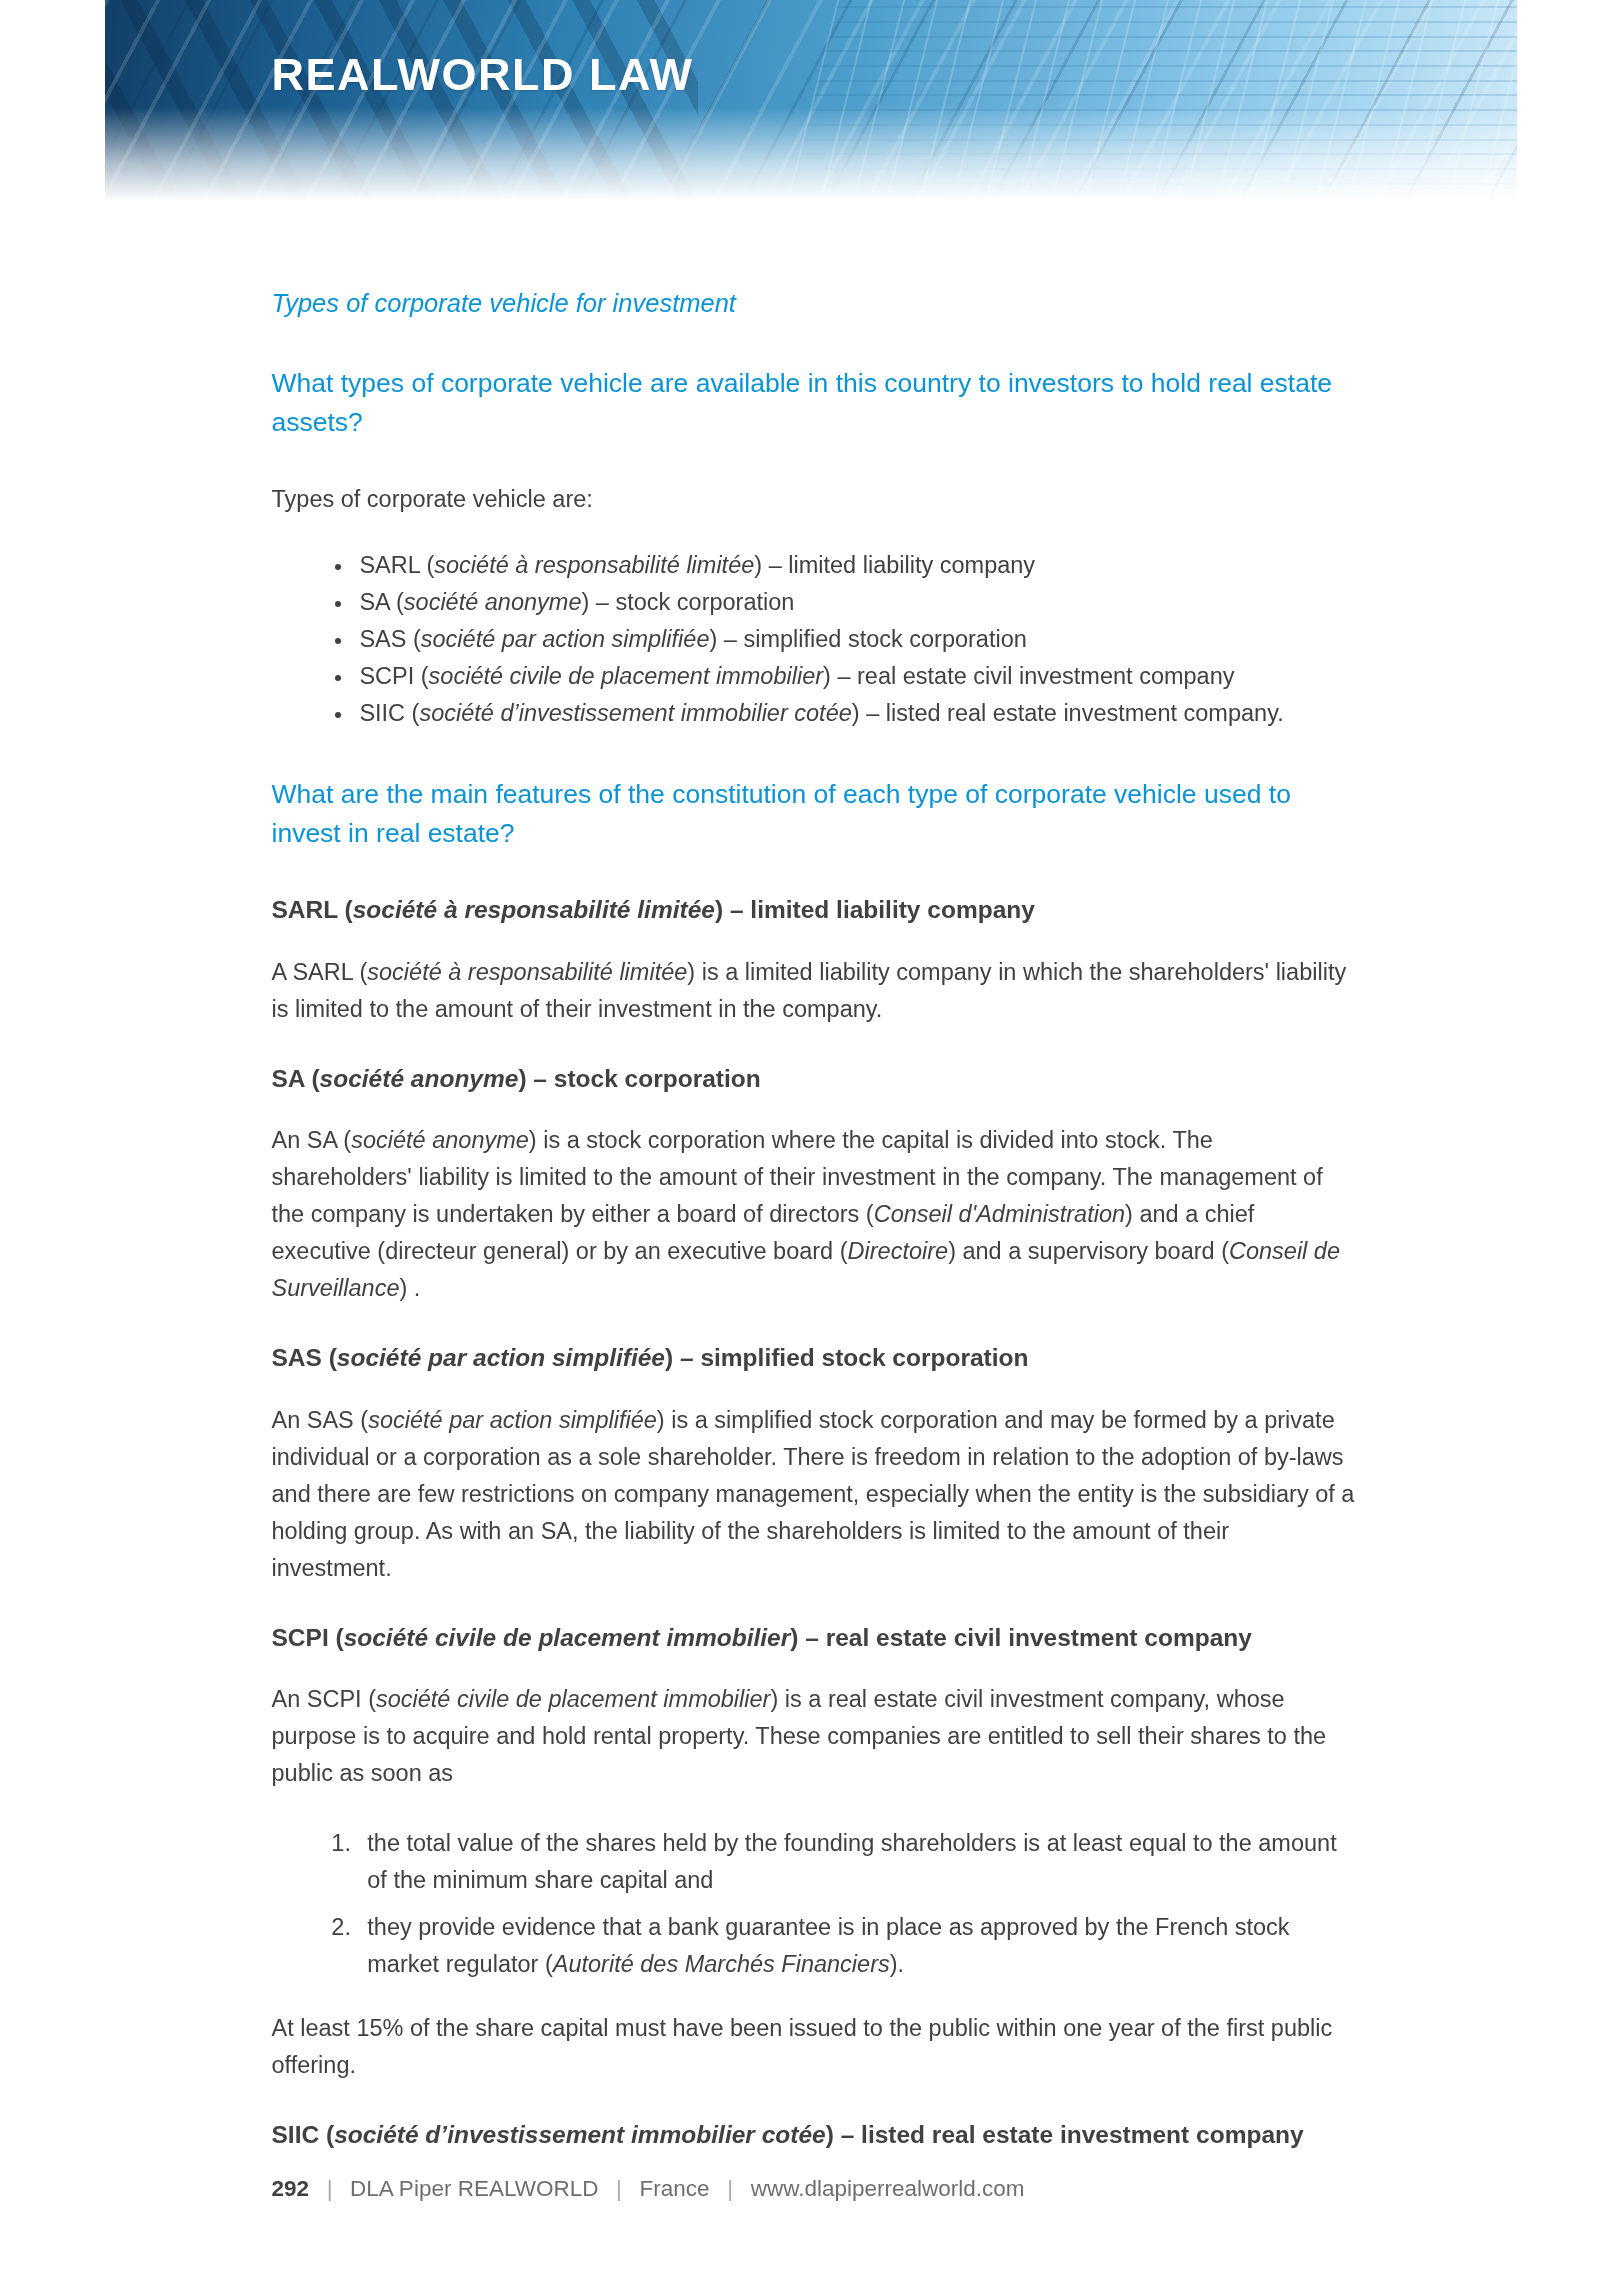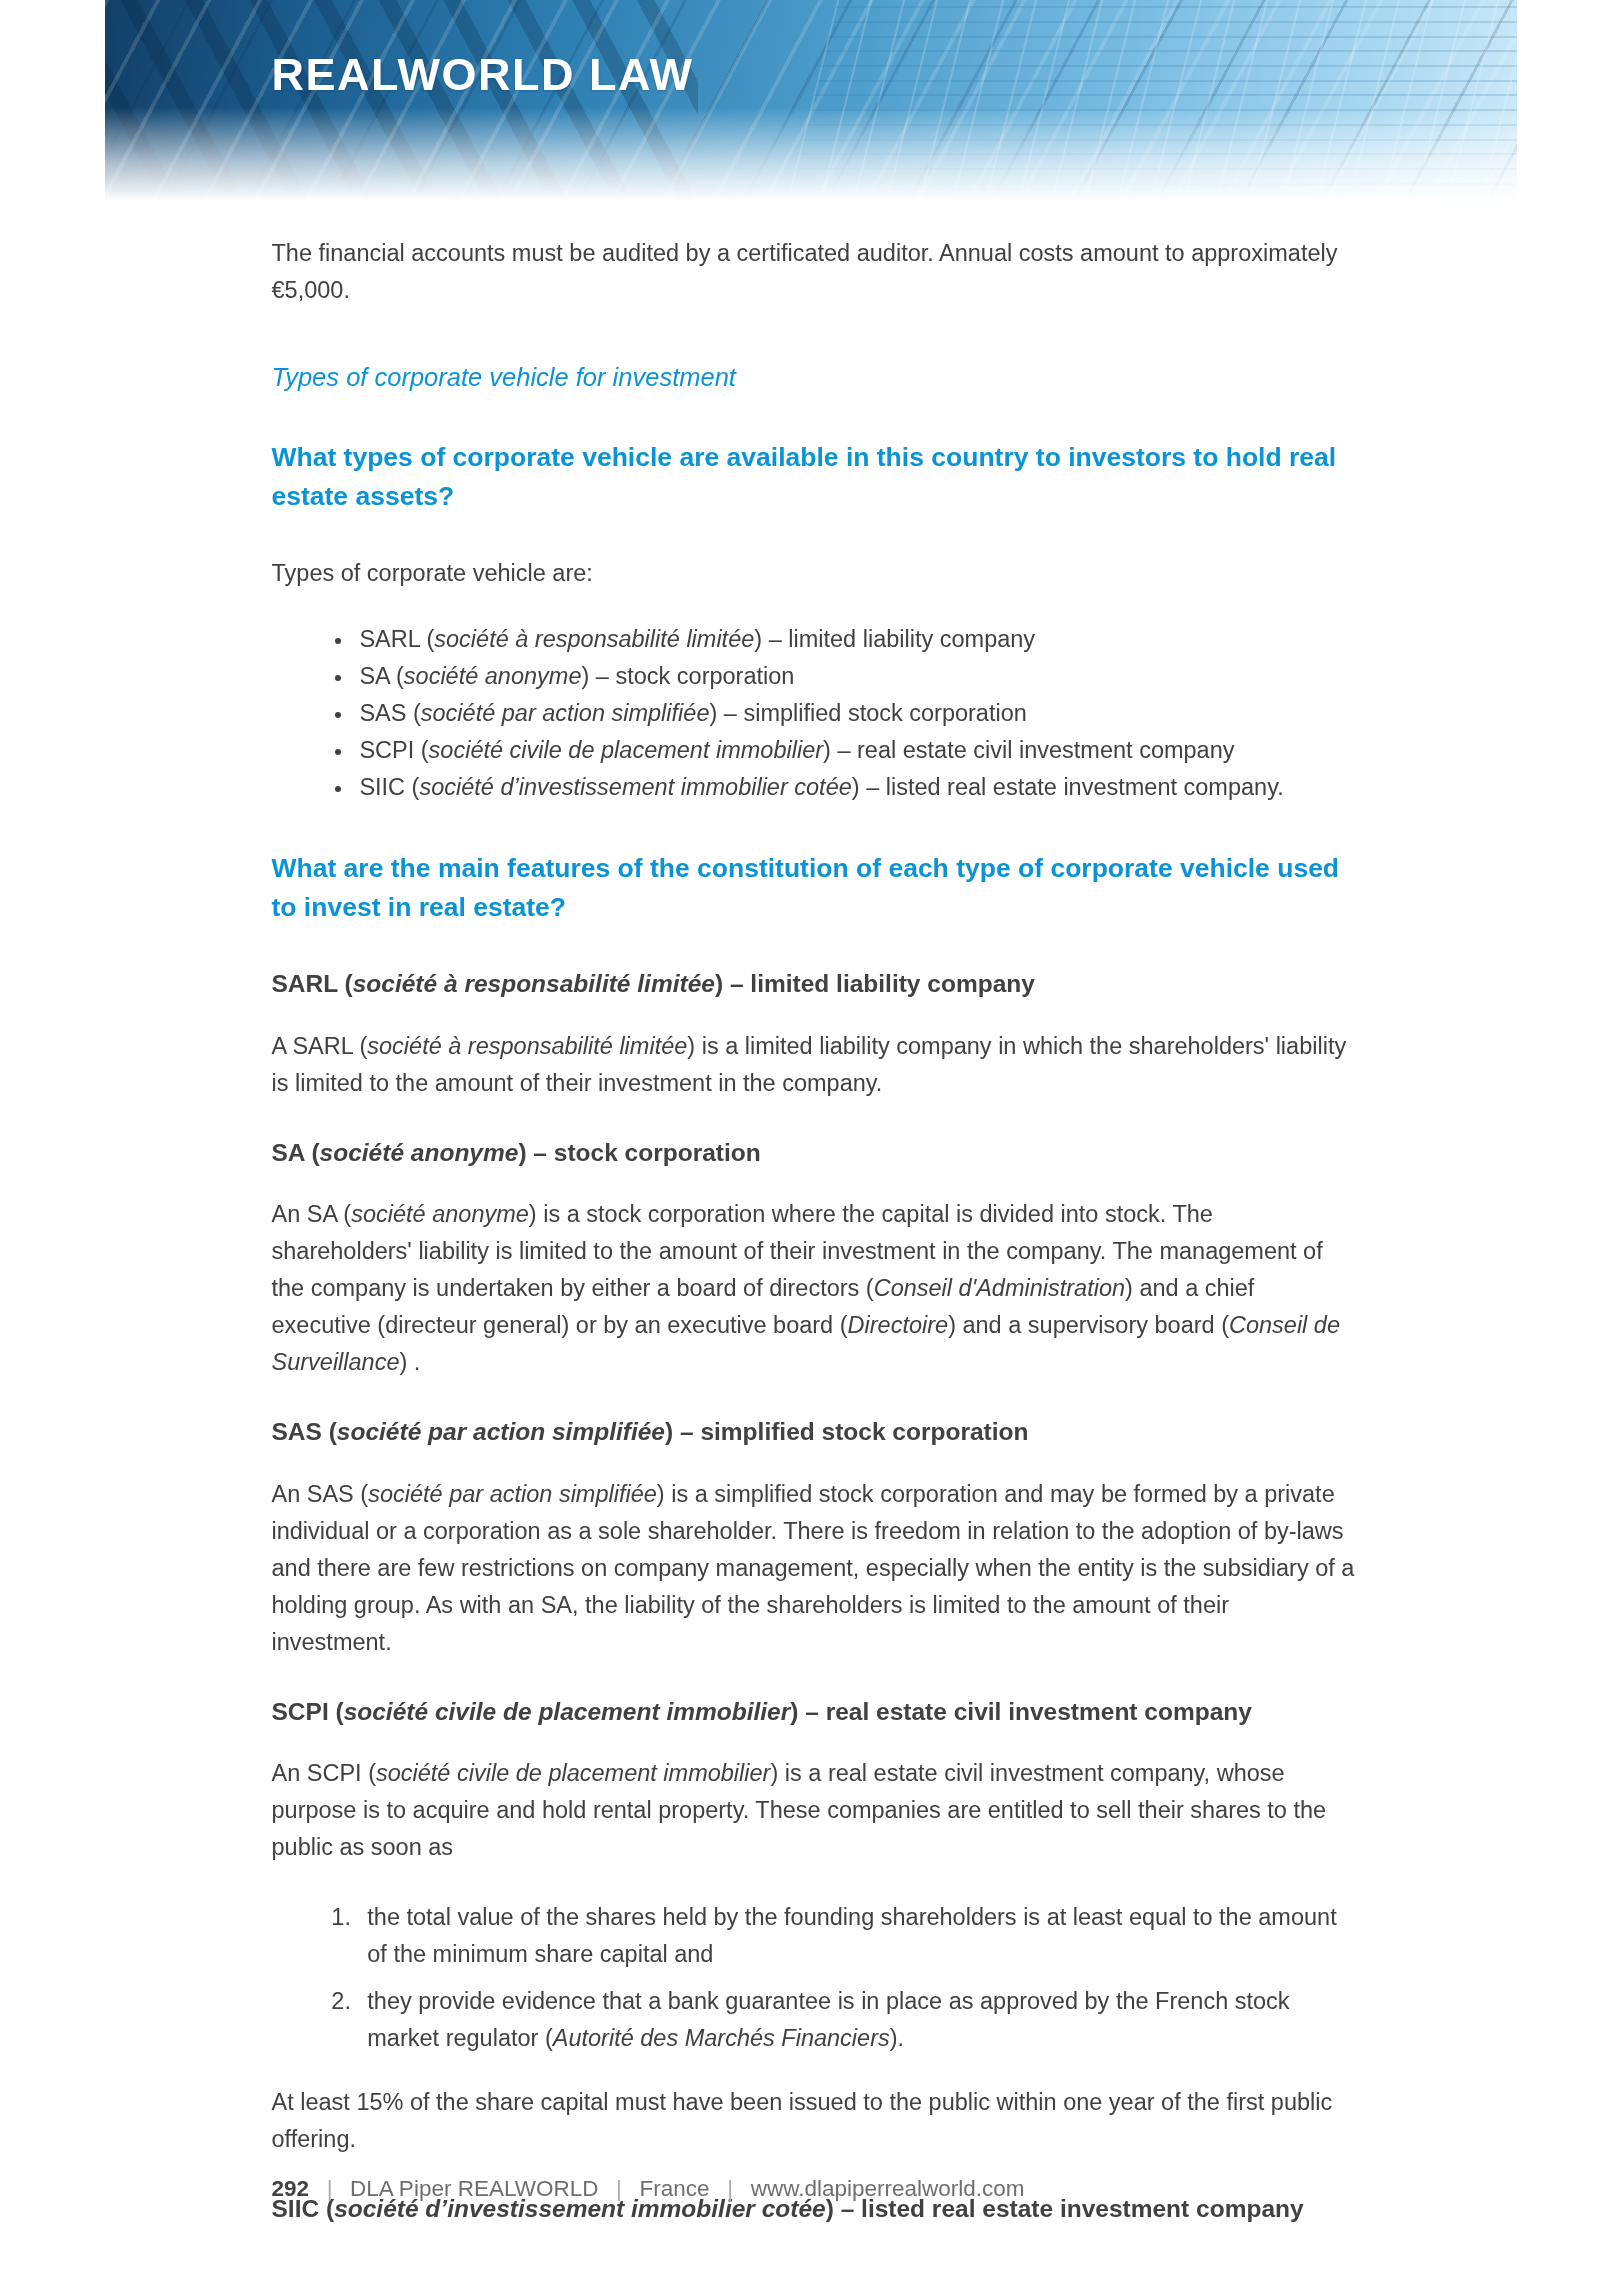--- a/index.html
+++ b/index.html
@@ -44,21 +44,21 @@
   .content{ position:absolute; top:208px; left:0; right:0; padding:27.4px 161px 0 167px; }
 
   p.body{ margin:0 0 26.5px; font-size:23.5px; line-height:37px; color:var(--ink); }
 
   h2.section{
     margin:51px 0 39px; font-size:25.5px; line-height:35px;
     color:var(--accent); font-style:italic; font-weight:normal;
   }
   h3.question{
     margin:43px 0 39px; font-size:26.5px; line-height:39px;
-    color:var(--accent); font-weight:bold;
+    color:var(--accent); font-weight:normal;
   }
   h4.subhead{
     margin:33px 0 26.5px; font-size:24.5px; line-height:35px;
     color:var(--ink); font-weight:bold;
   }
 
   ul.bullets{ margin:29px 0 15.7px; padding-left:82px; list-style:disc; }
   ul.bullets li{ font-size:23.5px; line-height:37px; color:var(--ink); padding-left:5.9px; }
   ul.bullets li::marker{ color:var(--ink); font-size:19.6px; }
 
@@ -84,21 +84,20 @@
     <div class="banner-base"></div>
     <div class="banner-left-shade"></div>
     <div class="banner-streaks"></div>
     <div class="banner-windows"></div>
     <div class="banner-fade"></div>
     <h1 class="banner-title">REALWORLD LAW</h1>
   </header>
 
   <main class="content">
 
-    <p class="body"><span>The financial accounts must be audited by a certificated auditor. Annual costs amount to approximately €5,000.</span></p>
 
     <h2 class="section"><span>Types of corporate vehicle for investment</span></h2>
 
     <h3 class="question"><span>What types of corporate vehicle are available in this country to investors to hold real estate assets?</span></h3>
 
     <p class="body"><span>Types of corporate vehicle are:</span></p>
 
     <ul class="bullets">
       <li><span>SARL (</span><span style="font-style: italic;">société à responsabilité limitée</span><span>) – limited liability company</span></li>
       <li><span>SA (</span><span style="font-style: italic;">société anonyme</span><span>) – stock corporation</span></li>

